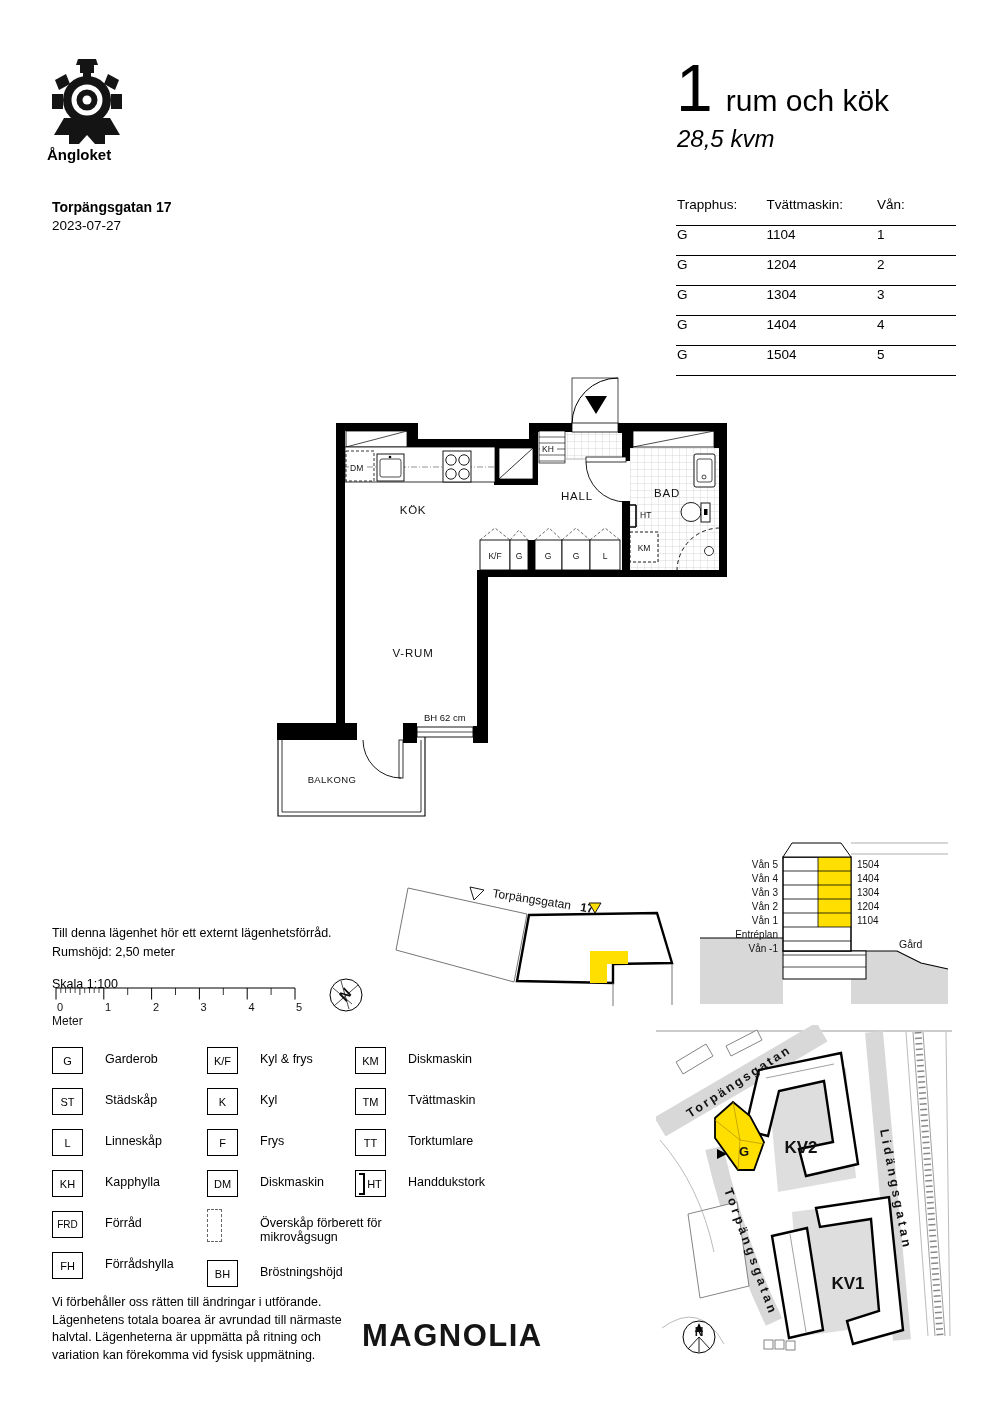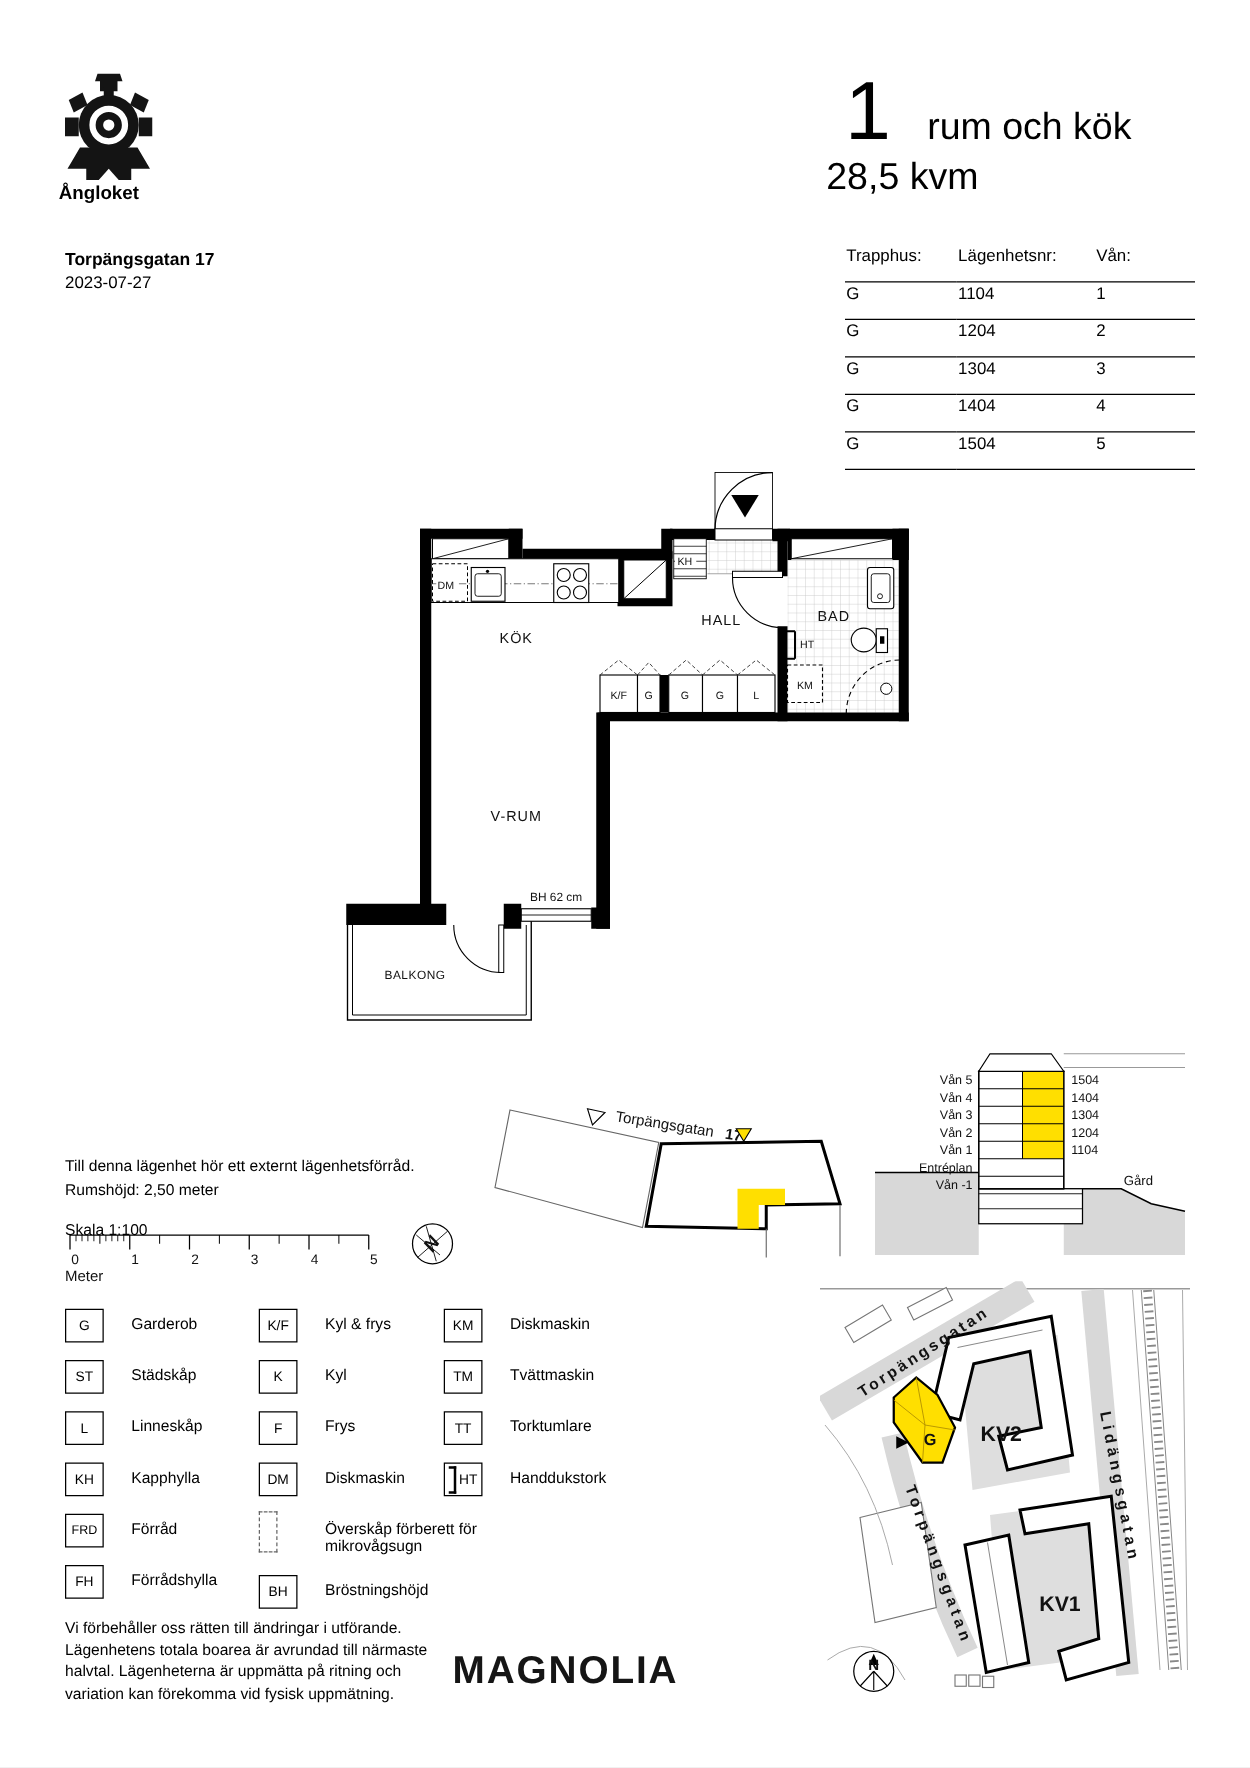--- a/index.html
+++ b/index.html
@@ -6,22 +6,22 @@
   #page{position:relative;width:1000px;height:1414px;background:#ffffff;margin:0 auto;
         font-family:"Liberation Sans",sans-serif;color:#000;overflow:hidden;}
   .abs{position:absolute;}
   svg text{font-family:"Liberation Sans",sans-serif;fill:#111;}
   
   .logo-text{left:47px;top:146px;font-size:15px;font-weight:bold;}
   .addr{left:52px;top:199px;font-size:14px;font-weight:bold;}
   .date{left:52px;top:218px;font-size:13.5px;}
   .title-row{left:676px;top:57px;display:flex;align-items:baseline;}
   .t1{font-size:66px;line-height:62px;}
-  .t2{font-size:30px;margin-left:29px;}
-  .t3{left:661px;top:125px;font-size:30px;}
+  .t2{font-size:30px;margin-left:13px;}
+  .t3{left:677px;top:125px;font-size:24px;font-style:italic;}
   
   .apt-table{left:676px;top:196px;width:280px;border-collapse:collapse;font-size:13.5px;}
   .apt-table th,.apt-table td{text-align:left;font-weight:normal;padding:1px 0 13px 1px;border-bottom:1px solid #000;}
   .apt-table .c1{width:89px;}.apt-table .c2{width:110px;}.apt-table .c3{width:80px;}
   
   .note1{left:52px;top:926px;font-size:12.5px;}
   .note2{left:52px;top:945px;font-size:12.5px;}
   .skala{left:52px;top:977px;font-size:12.5px;}
   
   .legend-col{display:flex;flex-direction:column;}
@@ -66,21 +66,21 @@
   <div class="abs title-row">
     <span class="t1">1</span>
     <span class="t2">rum och kök</span>
   </div>
   <div class="abs t3">28,5 kvm</div>
 
   <table class="abs apt-table">
     <thead>
       <tr>
         <th class="c1">Trapphus:</th>
-        <th class="c2">Lägenhetsnr:</th>
+        <th class="c2">Tvättmaskin:</th>
         <th class="c3">Vån:</th>
       </tr>
     </thead>
     <tbody>
       <tr>
         <td>G</td>
         <td>1104</td>
         <td>1</td>
       </tr>
       <tr>

